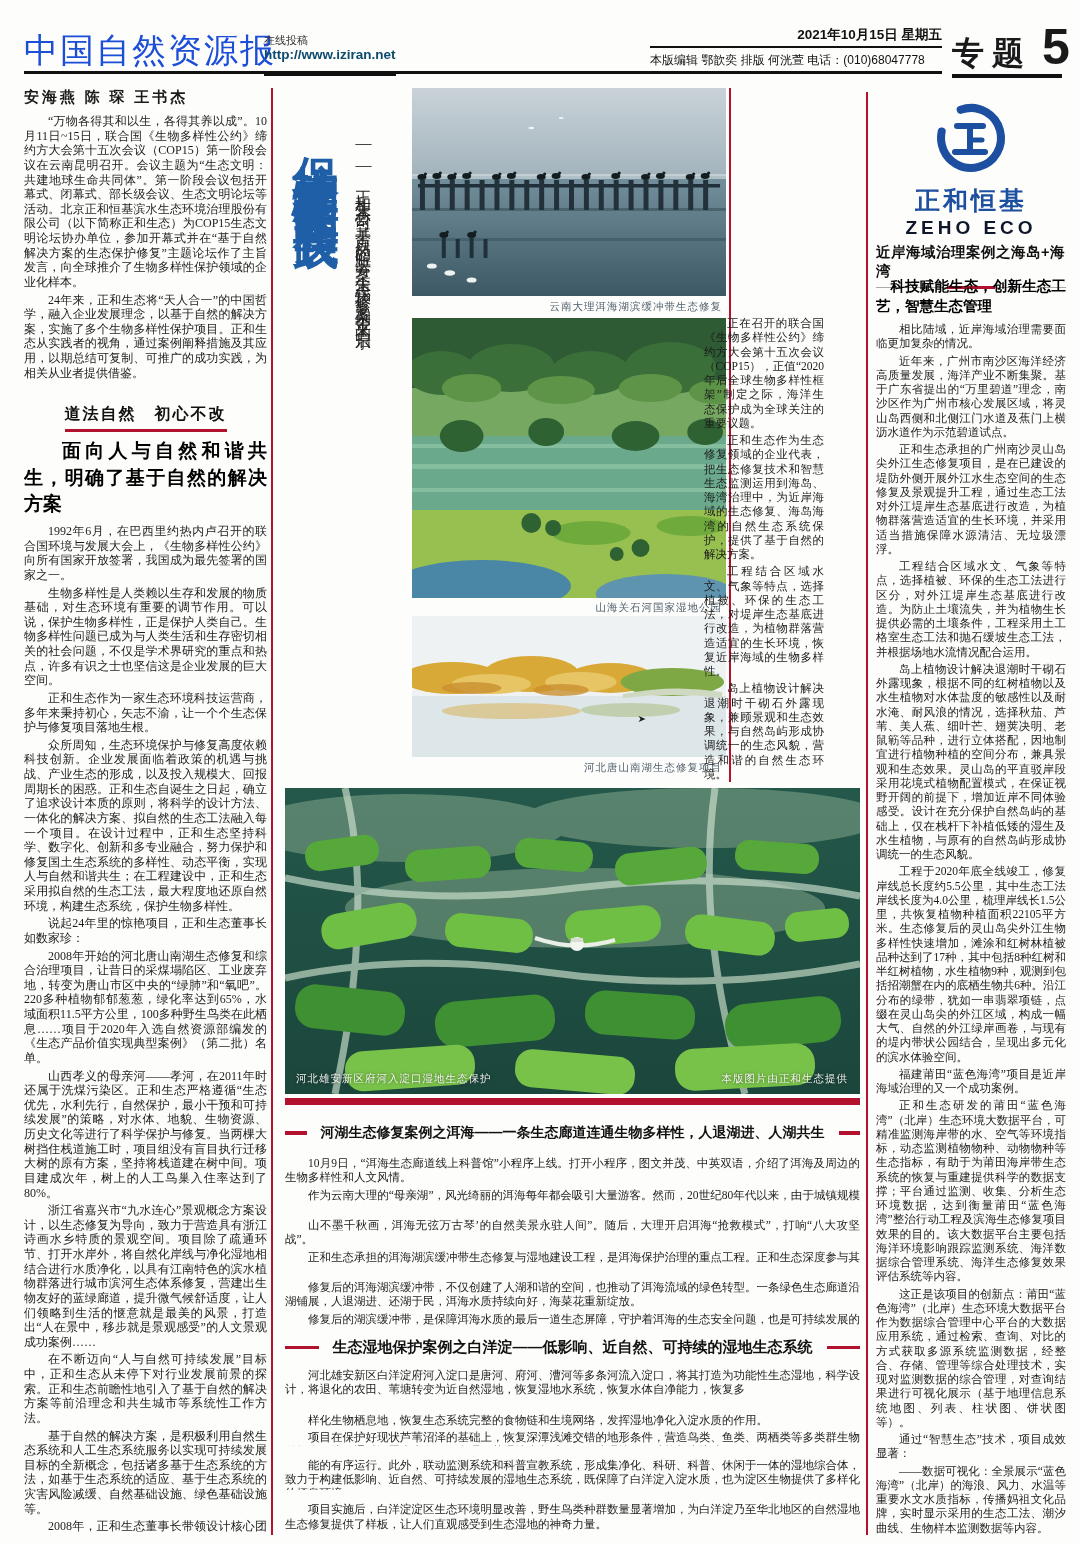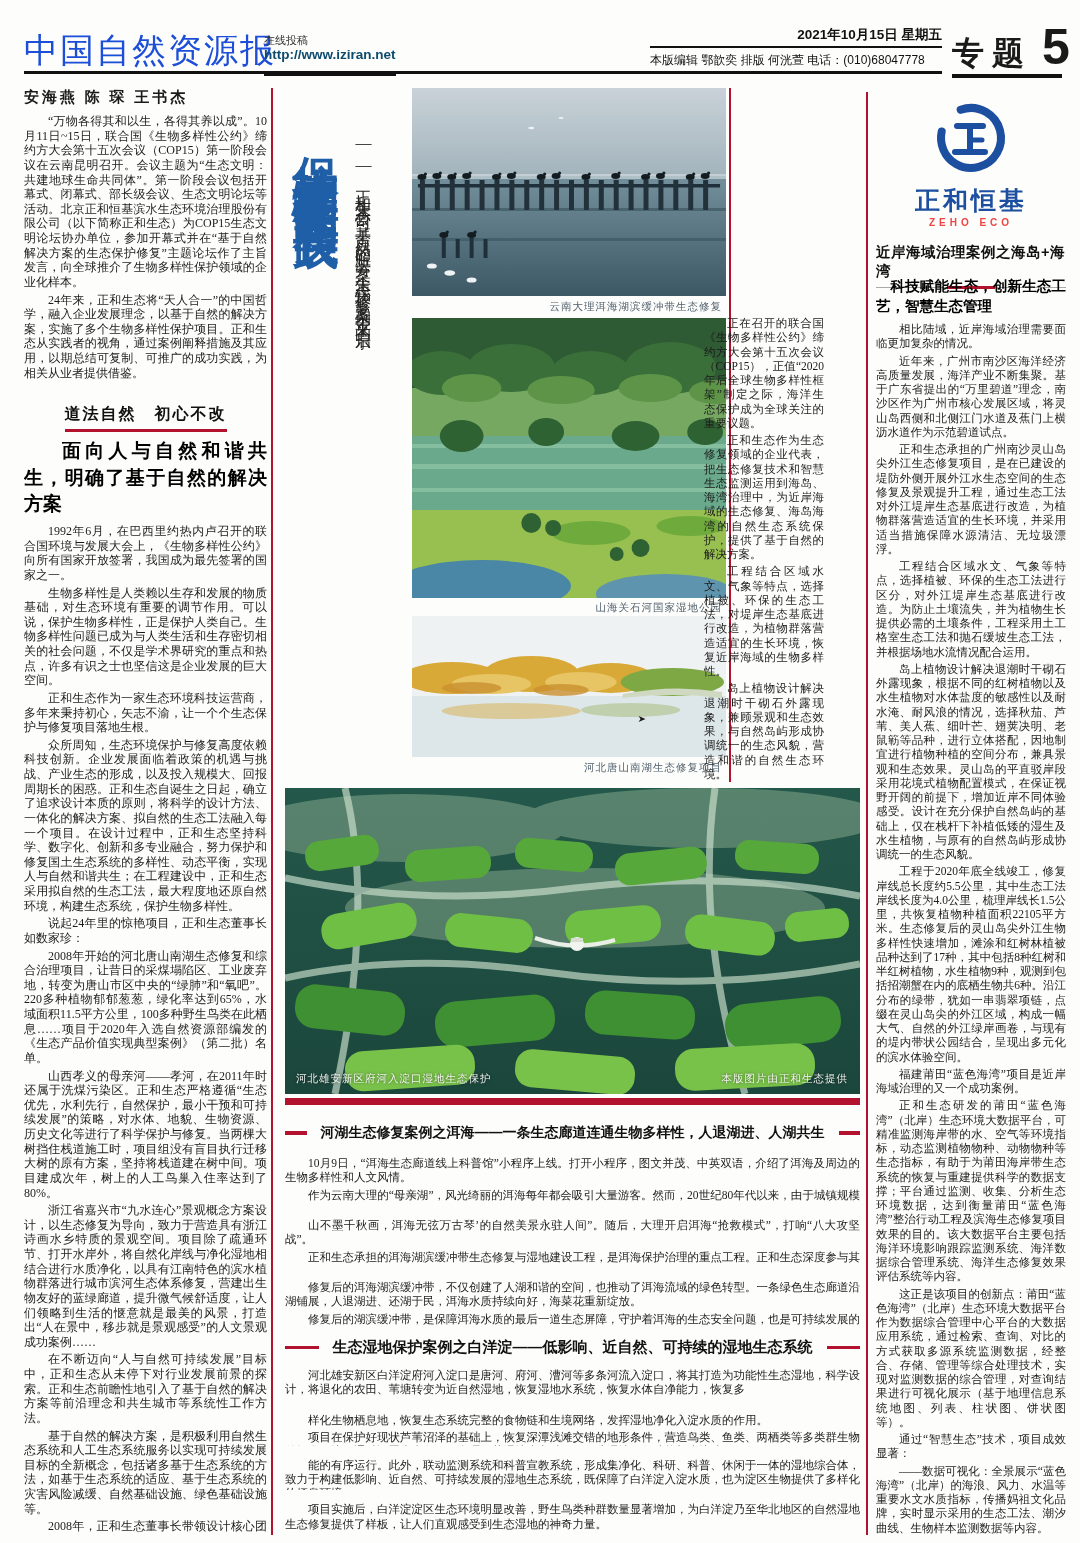--- a/index.html
+++ b/index.html
@@ -41,21 +41,21 @@
   .v-subtitle { writing-mode:vertical-rl; text-orientation:upright; font-size:16px; color:#222; letter-spacing:5px; font-weight:500; }
 
   
   .photo { display:block; width:100%; height:100%; }
   .caption { font-size:10.5px; color:#50606d; text-align:right; letter-spacing:1px; }
   .caption-on-photo { font-size:10.5px; color:#f2f4ef; letter-spacing:1px; text-shadow:0 0 3px rgba(0,0,0,.55); }
 
   
   .logo-box { text-align:center; }
   .logo-cn { font-size:25px; font-weight:bold; color:#1c4fa0; letter-spacing:3px; font-family:"Liberation Serif", serif; }
-  .logo-en { font-size:10px; font-weight:bold; color:#ef4444; letter-spacing:4px; font-family:"Liberation Sans", sans-serif; }
+  .logo-en { font-size:19px; font-weight:bold; color:#0f172a; letter-spacing:4px; font-family:"Liberation Sans", sans-serif; }
   .right-head { font-family:"Liberation Sans", sans-serif; font-weight:bold; font-size:14.5px; color:#111; letter-spacing:0.5px; }
   .head-underline { position:relative; height:3px; margin-top:5px; }
   .head-underline .grayline { position:absolute; left:0; right:0; top:1px; height:1px; background:#aaa; }
   .head-underline .redseg { position:absolute; left:50%; transform:translateX(-50%); top:0; width:48px; height:3px; background:#b3122e; }
 
   
   .dash-heading { display:flex; align-items:center; justify-content:center; gap:14px; }
   .dash-heading .dash { height:3.5px; width:72px; background:#b3122e; }
   .dash-heading .txt { font-family:"Liberation Sans", sans-serif; font-weight:bold; font-size:15px; color:#111; white-space:nowrap; }
   .cols { display:flex; gap:16px;flex-direction:column; }

